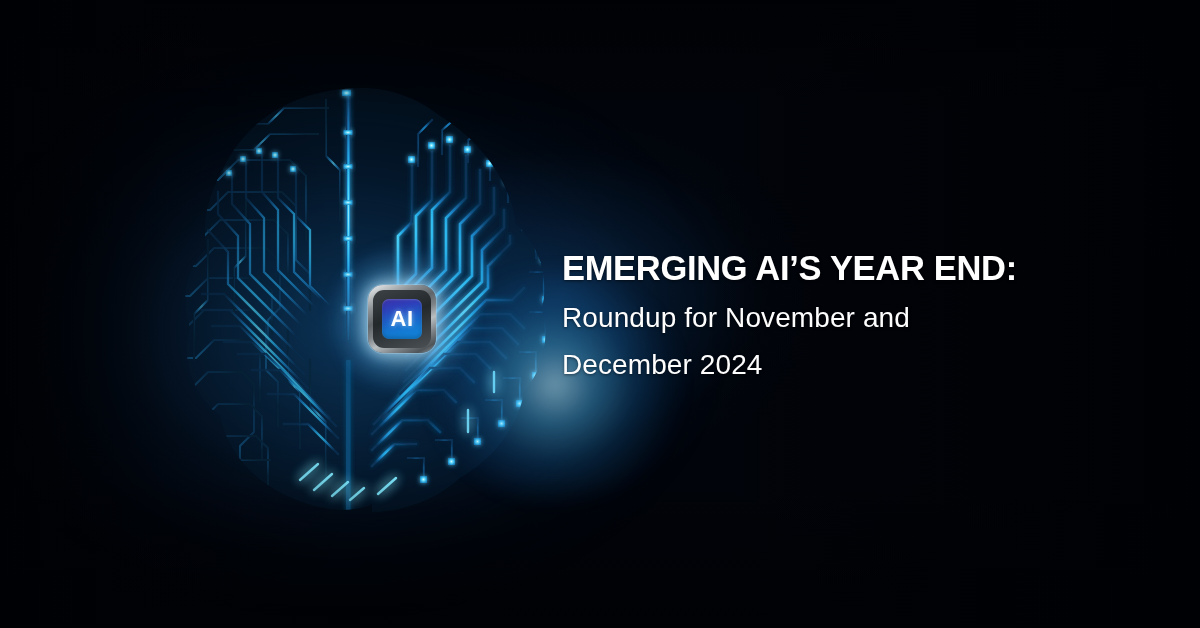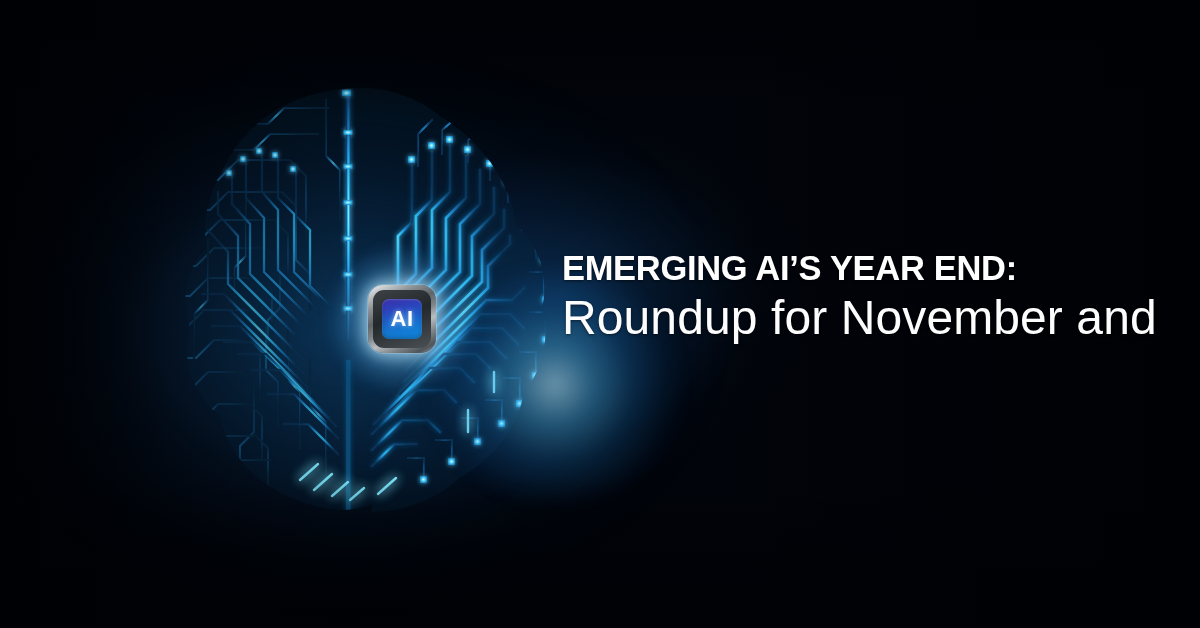--- a/index.html
+++ b/index.html
@@ -185,21 +185,21 @@
     color: #ffffff;
     white-space: nowrap;
     text-shadow: 0 1px 3px rgba(0,0,0,0.55);
     transform: scaleX(0.985);
     transform-origin: left center;
   }
   .subline {
     margin: 0;
     font-family: "Liberation Sans", sans-serif;
     font-weight: 300;
-    font-size: 48px;
+    font-size: 28px;
     line-height: 47px;
     letter-spacing: 0.1px;
     color: #fdfdfe;
     white-space: nowrap;
     text-shadow: 0 1px 3px rgba(0,0,0,0.5);
   }
   .subline-1 { margin-top: 4px; }
 </style>
 </head>
 <body>
@@ -412,15 +412,16 @@
         </div>
       </div>
     </div>
   </div>
 
   <div class="bg-vignette"></div>
 
   <div class="text-block">
     <h1 class="headline">EMERGING AI’S YEAR END:</h1>
     <p class="subline subline-1">Roundup for November and</p>
+    <p class="subline subline-2">December 2024</p>
   </div>
 
 </div>
 
 </body></html>

